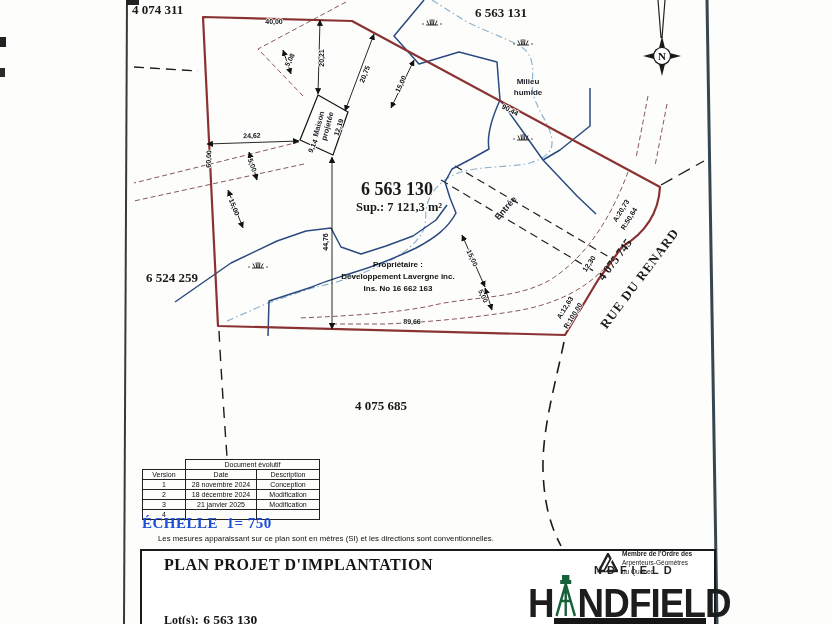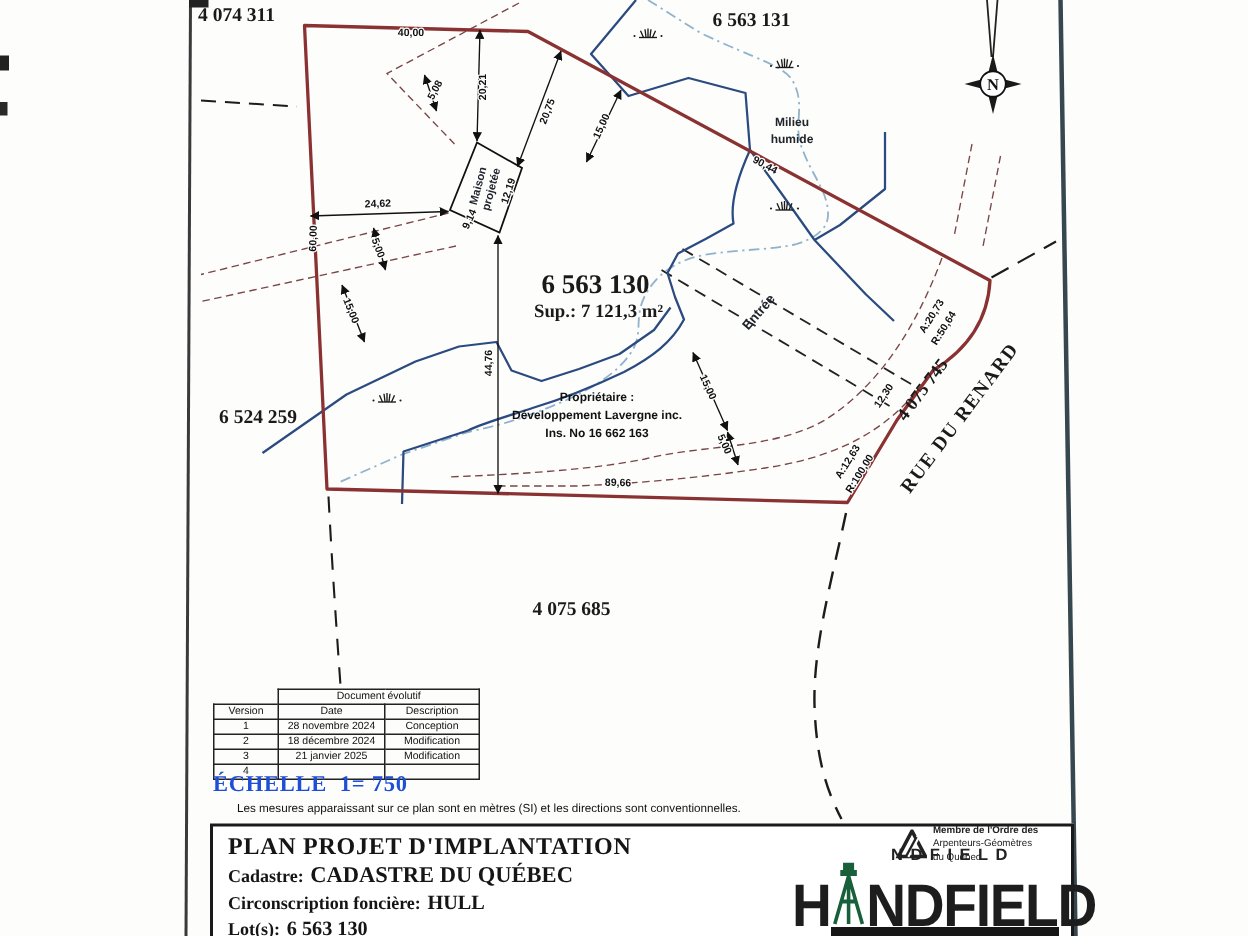--- a/index.html
+++ b/index.html
@@ -26,21 +26,21 @@
   #rev-table .c-date{width:66px;}
   #rev-table .c-desc{width:58px;}
 
   #echelle{position:absolute;left:142px;top:515px;font:600 15px "Liberation Serif",serif;
            color:#1d4ed8;white-space:pre;letter-spacing:.5px;}
   #note{position:absolute;left:142px;top:534px;font:7.8px "Liberation Sans",sans-serif;color:#111;margin-left:16px;}
 
   
   #title-block{position:absolute;left:140px;top:549px;width:576px;height:80px;
                border:2px solid #1a1a1a;box-sizing:border-box;background:#fff;}
-  .tb-line{position:absolute;left:10px;white-space:nowrap;}
+  .tb-line{position:absolute;left:22px;white-space:nowrap;}
   .tb-title{top:5px;font:600 16px "Liberation Serif",serif;letter-spacing:.5px;}
   .tb-l2{top:24px;} .tb-l3{top:42px;} .tb-l4{top:59px;}
   .tb-label{font:600 12px "Liberation Serif",serif;}
   .tb-value-lg{font:600 15px "Liberation Serif",serif;}
   .tb-value-md{font:600 13.5px "Liberation Serif",serif;}
 
   
   #membre{position:absolute;left:480px;top:-2px;font:6.5px "Liberation Sans",sans-serif;
           line-height:9px;color:#222;}
   #membre b{font-weight:700;}
@@ -275,28 +275,20 @@
     </tr>
   </tbody>
     </table>
 
   <div id="echelle">ÉCHELLE  1= 750</div>
   <div id="note">Les mesures apparaissant sur ce plan sont en mètres (SI) et les directions sont conventionnelles.</div>
 
   
   <div id="title-block">
     <div class="tb-line tb-title">PLAN PROJET D'IMPLANTATION</div>
-    <div class="tb-line tb-l2">
-      <span class="tb-label">Cadastre:</span>
-      <span class="tb-value-lg">CADASTRE DU QUÉBEC</span>
-    </div>
-    <div class="tb-line tb-l3">
-      <span class="tb-label">Circonscription foncière:</span>
-      <span class="tb-value-md">HULL</span>
-    </div>
     <div class="tb-line tb-l4">
       <span class="tb-label">Lot(s):</span>
       <span class="tb-value-md">6 563 130</span>
     </div>
 
     <span id="membre-icon">
       <svg width="22" height="20" viewBox="0 0 22 20">
         <path d="M12,1 L21,18 L3,18 Z" fill="none" stroke="#222" stroke-width="2.4"></path>
         <path d="M9,18 L16,5" stroke="#fff" stroke-width="2.6"></path>
         <path d="M8,18 L15,5" stroke="#222" stroke-width="1.6"></path>

